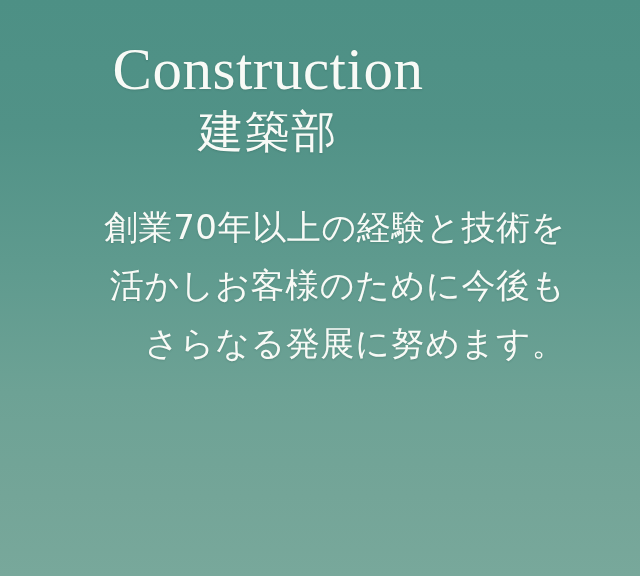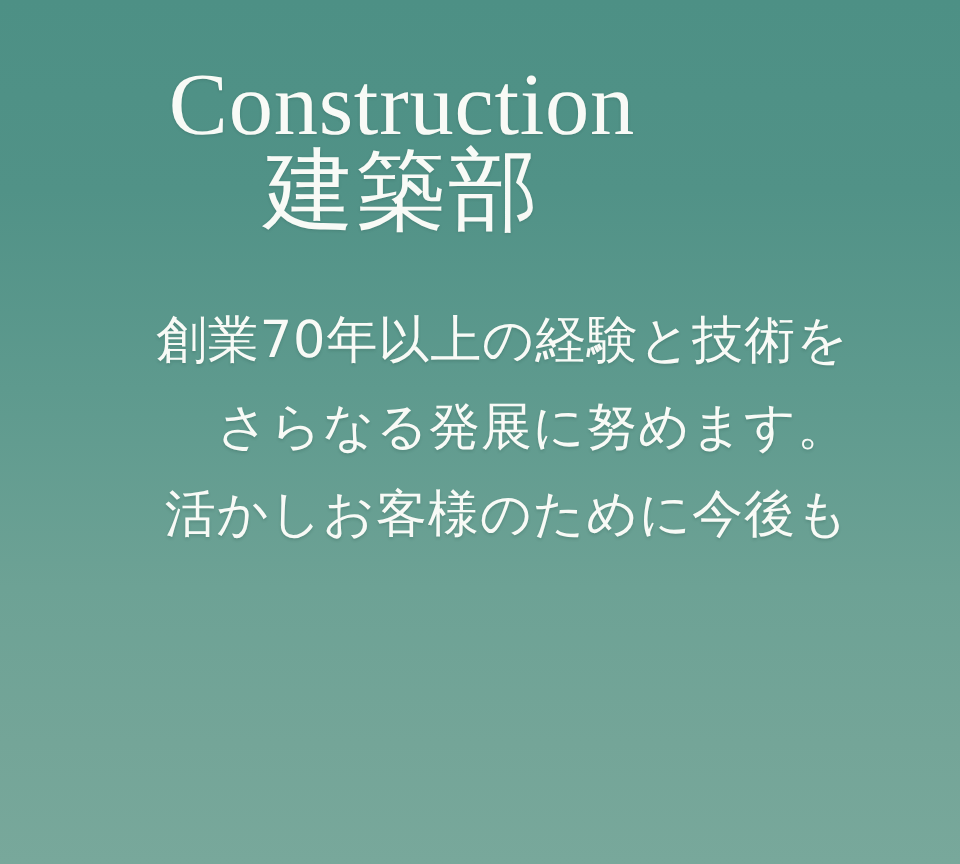--- a/index.html
+++ b/index.html
@@ -50,23 +50,23 @@
     line-height: 62px;
     letter-spacing: 0.5px;
     color: #f8faf6;
     text-shadow: 0 1px 2px rgba(30, 70, 62, 0.22);
     white-space: nowrap;
   }
 
   .headline-jp {
     display: block;
     margin-top: 6px;
-    font-family: Liberation Mono, monospace;
+    font-family: Liberation Serif, serif;
     font-weight: 400;
-    font-size: 60px;
+    font-size: 45px;
     line-height: 52px;
     letter-spacing: 1.5px;
     color: #f8faf6;
     text-shadow: 0 1px 2px rgba(30, 70, 62, 0.22);
     white-space: nowrap;
   }
 
   
   .body-block {
     position: absolute;
@@ -93,17 +93,17 @@
 
 <div class="panel">
 
   <div class="headline-block">
     <span class="headline-en">Construction</span>
     <span class="headline-jp">建築部</span>
   </div>
 
   <div class="body-block">
     <span class="body-line">創業70年以上の経験と技術を</span>
+    <span class="body-line">活かしお客様のために今後も</span>
     <span class="body-line">さらなる発展に努めます。</span>
-    <span class="body-line">活かしお客様のために今後も</span>
   </div>
 
 </div>
 
 </body></html>

